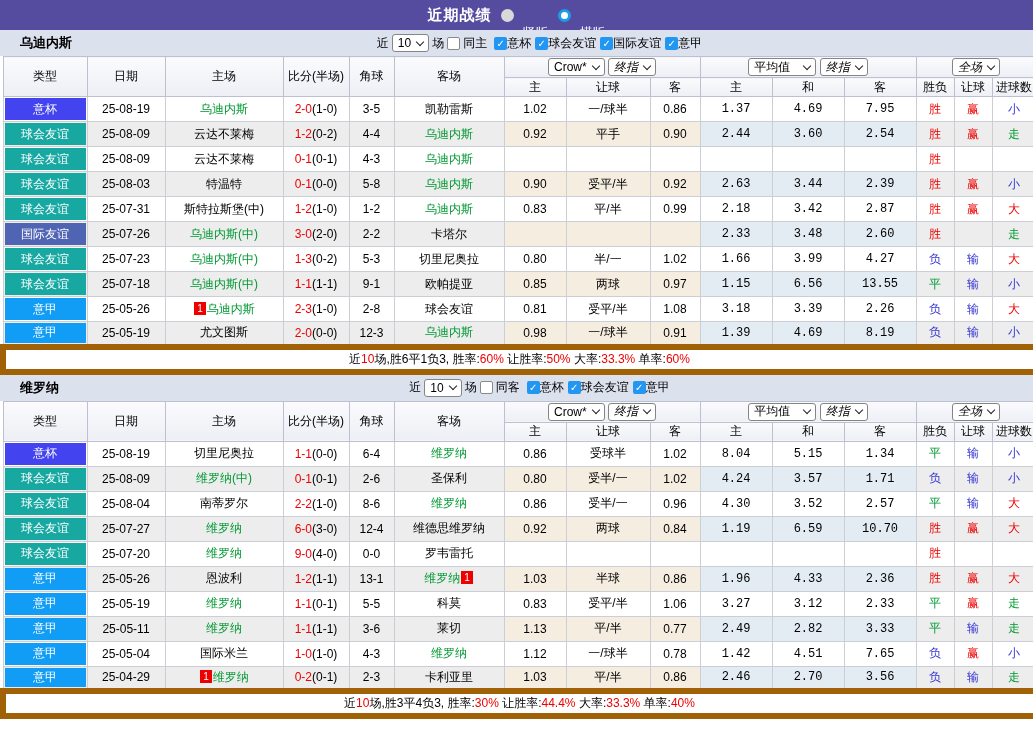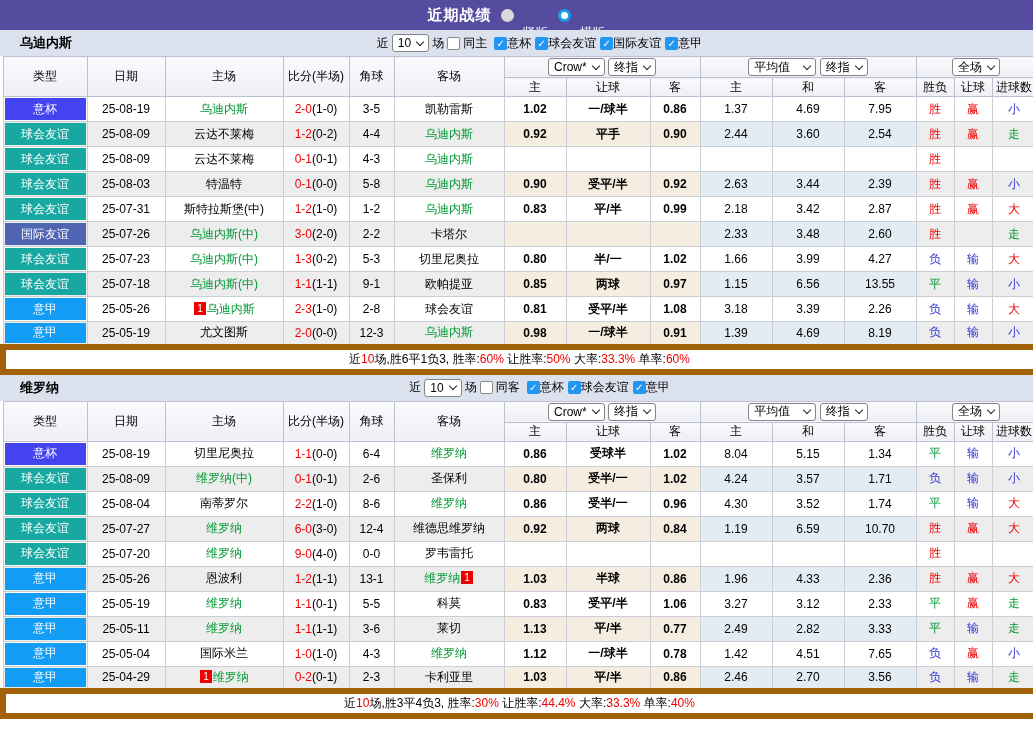--- a/index.html
+++ b/index.html
@@ -22,33 +22,33 @@
   .cb { width:13px; height:13px; display:inline-flex; align-items:center; justify-content:center; border-radius:2px; flex:none; }
   .cb.checked { background:#2196f3; color:#fff; font-size:10px; font-weight:700; }
   .cb.unchecked { background:#fff; border:1px solid #8a8a8a; }
   .cbwrap { display:inline-flex; align-items:center; margin-left:4px; }
 
   
   .select { display:inline-flex; align-items:center; justify-content:space-between; gap:6px; background:#fff; border:1px solid #858585; border-radius:3px; height:18px; padding:0 5px; font-size:12px; color:#000; vertical-align:middle; }
   .chev { width:6px; height:6px; border-right:1.6px solid #222; border-bottom:1.6px solid #222; transform:rotate(45deg); margin-top:-3px; flex:none; }
   .select.num { min-width:36px; }
   .select.w50 { min-width:56px; }
-  .select.w44 { min-width:48px; }
+  .select.w44 { min-width:48px;font-style:italic; }
   .select.wide { min-width:68px; }
 
   
   table { border-collapse:collapse; table-layout:fixed; width:1033px; }
   thead th { font-weight:400; font-size:12px; background:linear-gradient(#fbfbfd,#edeff5); border:1px solid #bcc0d0; height:19px; padding:0; text-align:center; white-space:nowrap; overflow:hidden; }
   thead th.selrow { padding:1px 0; }
   tbody td { border:1px solid #ccced6; height:25px; font-size:12px; text-align:center; padding:0 1px; white-space:nowrap; overflow:hidden; }
   tbody tr:nth-child(odd) td { background:#fff; }
   tbody tr:nth-child(even) td { background:#ededed; }
-  tbody td.crow { background:#fdf5e9;font-weight:bold; }
+  tbody td.crow { background:#fdf5e9; }
   tbody tr:nth-child(even) td.crow { background:#f5ede0; }
-  tbody td.avg { background:#eaf3fa; }
+  tbody td.avg { background:#eaf3fa;font-family:Liberation Mono, monospace; }
   tbody tr:nth-child(even) td.avg { background:#e3ecf3; }
   td.typecell { padding:1px; }
   .badge { display:flex; width:100%; height:100%; align-items:center; justify-content:center; color:#fff; font-size:12px; }
   .ft { color:#ee0000; }
   .ht { color:#000; }
   .green { color:#009933; }
   .redcard { display:inline-block; background:#ee0000; color:#fff; font-size:10px; line-height:13px; height:13px; padding:0 3px; margin:0 1px; vertical-align:1px; }
   tfoot td { border:6px solid #a16207; height:15px; font-size:12px; background:#fff; text-align:center; }
   .red { color:#ee0000; }
 </style>
@@ -501,21 +501,21 @@
             <td>25-08-04</td>
             <td><span>南蒂罗尔</span></td>
             <td><span class="ft">2-2</span><span class="ht">(1-0)</span></td>
             <td>8-6</td>
             <td><span class="green">维罗纳</span></td>
             <td class="crow">0.86</td>
             <td class="crow">受半/一</td>
             <td class="crow">0.96</td>
             <td class="avg">4.30</td>
             <td class="avg">3.52</td>
-            <td class="avg">1.74</td>
+            <td class="avg">2.57</td>
             <td style="color:#009933">平</td>
             <td style="color:#3434d4">输</td>
             <td style="color:#ee0000">大</td>
           </tr>
           <tr>
             <td class="typecell">
               <span class="badge" style="background:#17a8a2">球会友谊</span>
             </td>
             <td>25-07-27</td>
             <td><span class="green">维罗纳</span></td>

